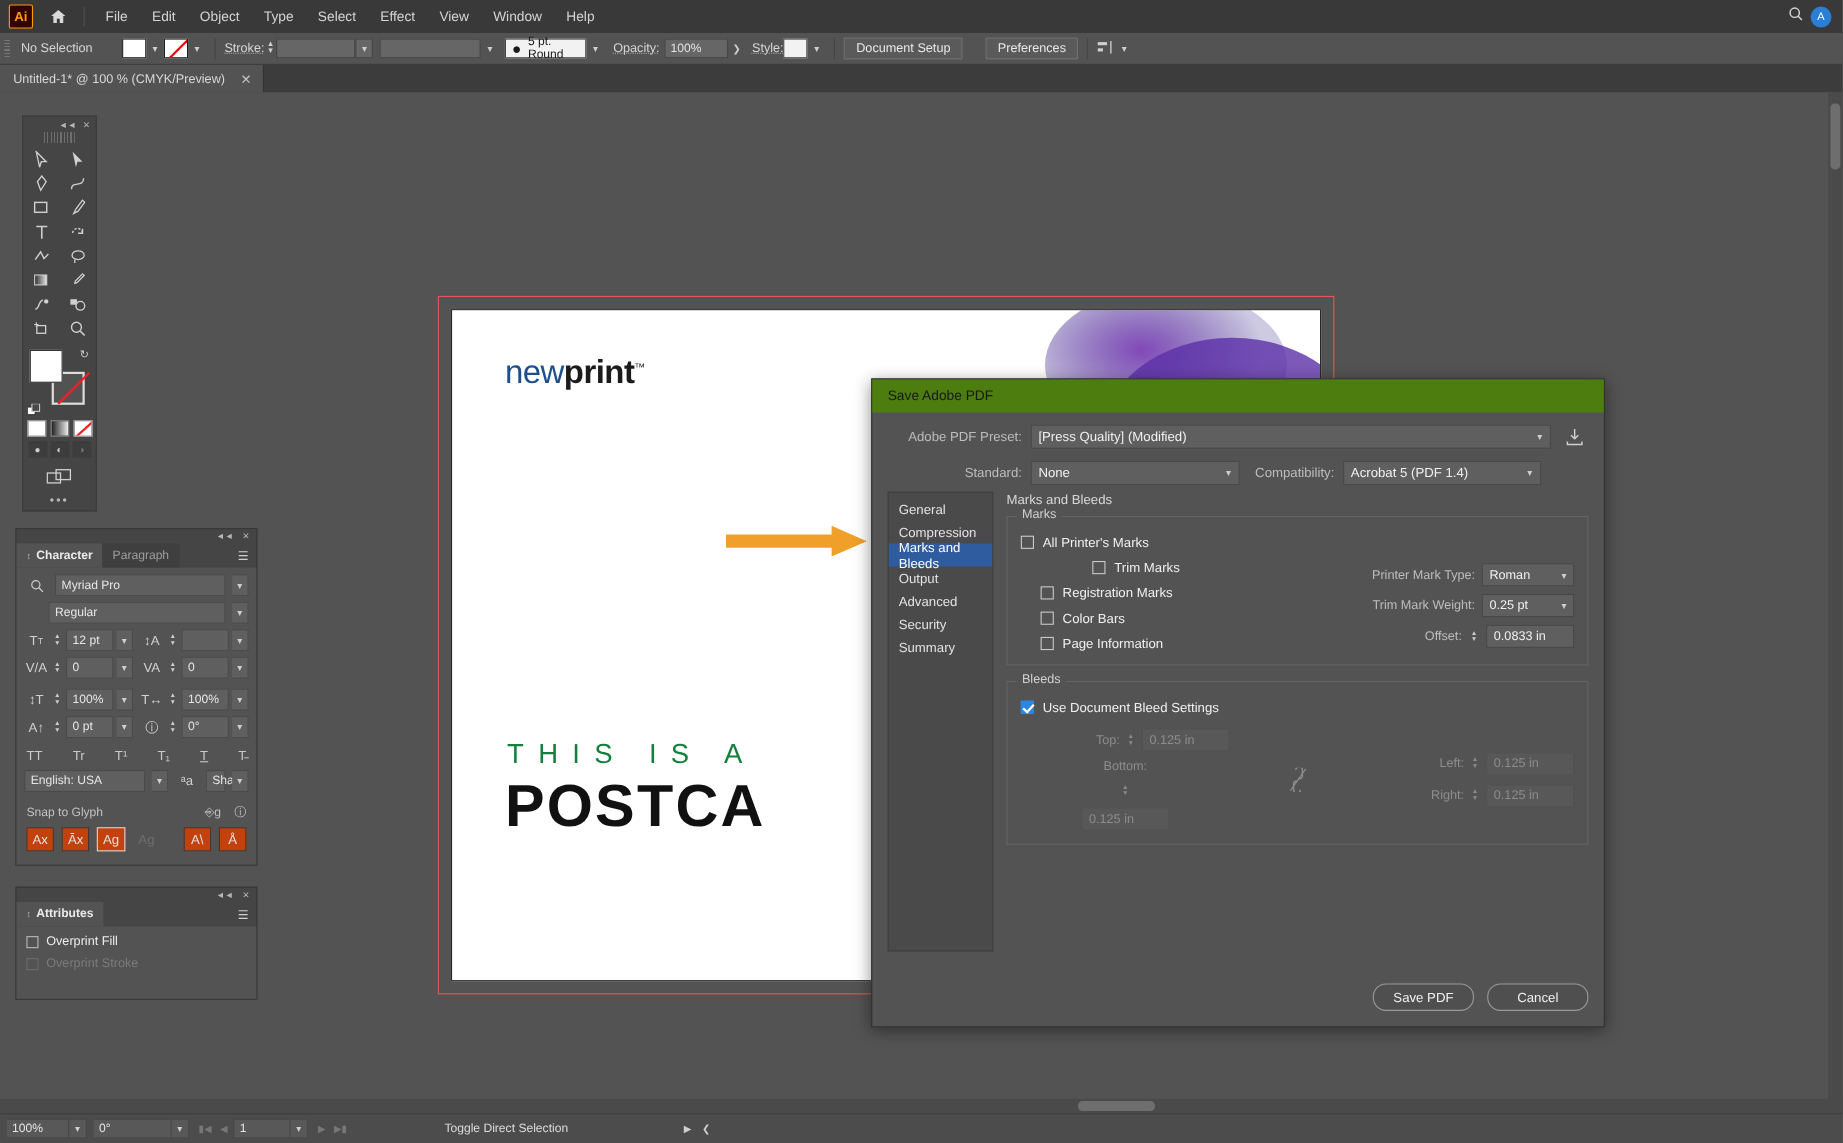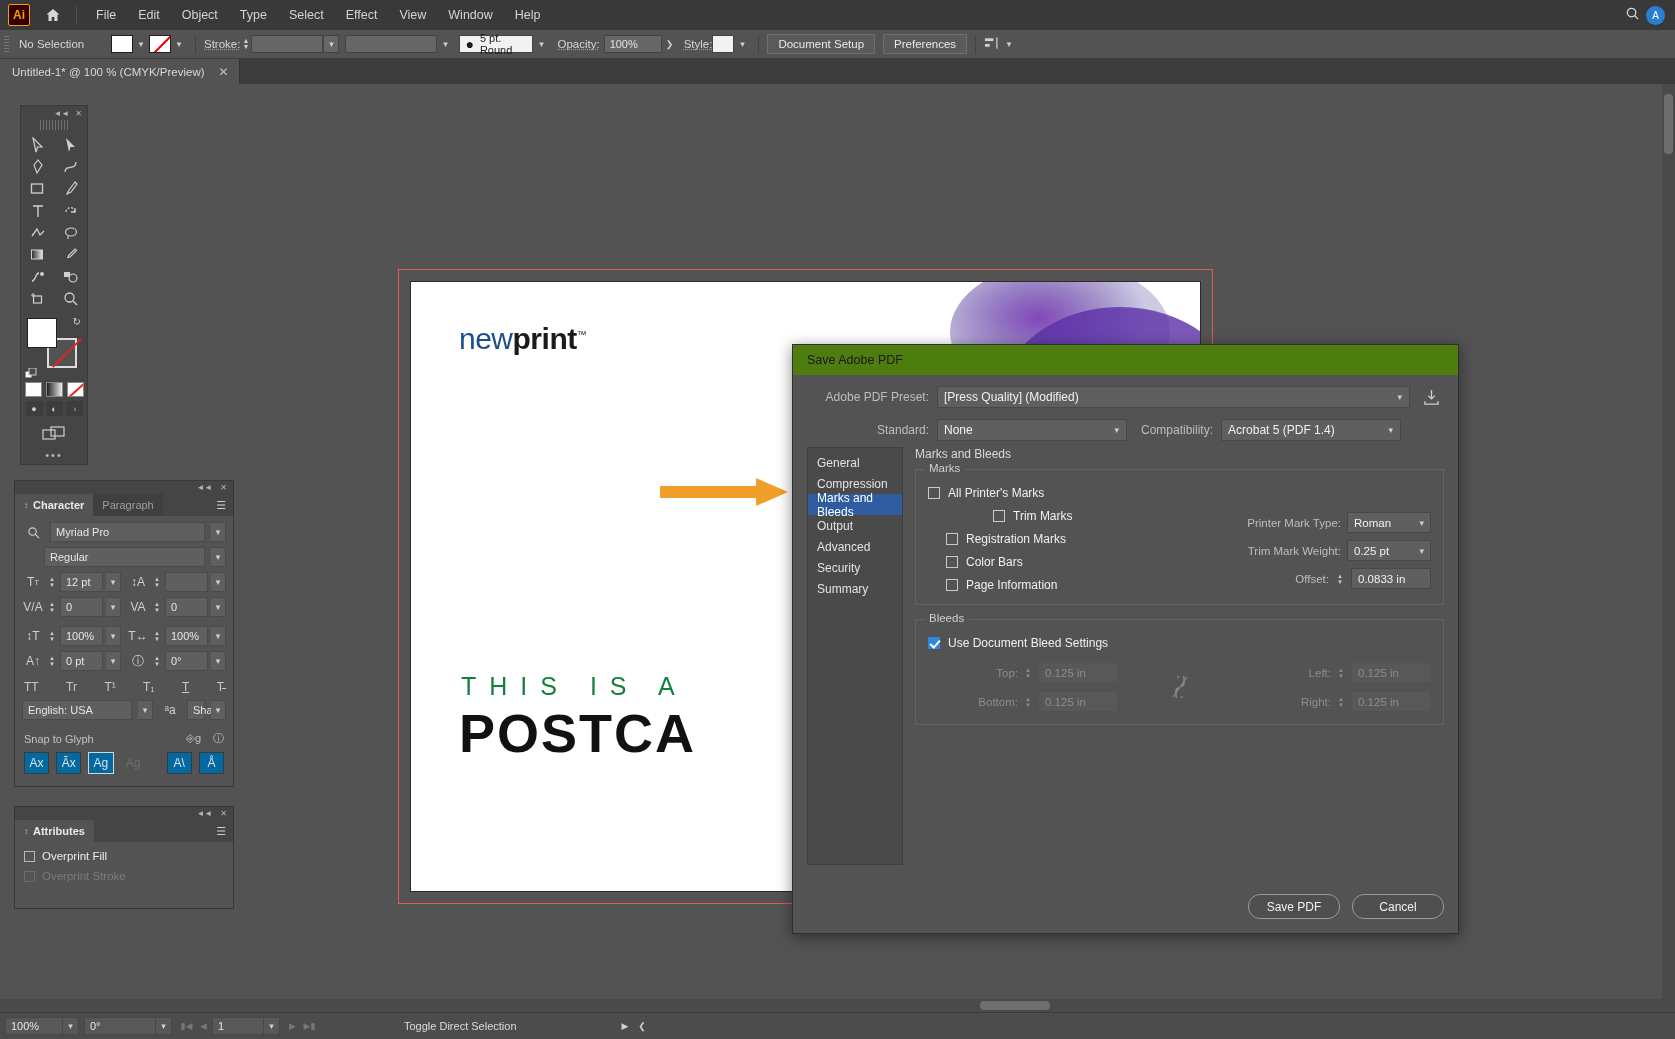--- a/index.html
+++ b/index.html
@@ -107,21 +107,21 @@
     background:#5f5f5f; border:1px solid #4a4a4a; height:20px; display:flex; align-items:center;
     padding:0 5px; color:#e6e6e6; font-size:11px; flex:1; min-width:0;
   }
   .caret { width:15px; height:20px; display:flex;align-items:center;justify-content:center;color:#cfcfcf;font-size:9px;background:#5f5f5f;border:1px solid #4a4a4a;border-left:none;}
   .icn { width:22px; height:20px; display:flex;align-items:center;justify-content:center;color:#d0d0d0;font-size:12px; }
   .stepper { width:10px;height:20px;display:flex;flex-direction:column;align-items:center;justify-content:center;color:#ccc;font-size:6px;line-height:6px;}
   .half { display:flex; align-items:center; gap:3px; width:50%; }
   .styrow { display:flex; justify-content:space-between; padding:4px 2px 6px; color:#c9c9c9; font-size:12px; }
   .snaprow { display:flex; align-items:center; justify-content:space-between; color:#c2c2c2; font-size:11px; padding:6px 2px 4px;}
   .glyphrow { display:flex; gap:7px; padding:2px 2px 4px; align-items:center; }
-  .gbtn { width:26px;height:22px;background:#0369a1;border:1px solid #3a3a3a;display:flex;align-items:center;justify-content:center;color:#e0e0e0;font-size:12px;}
+  .gbtn { width:26px;height:22px;background:#c2410c;border:1px solid #3a3a3a;display:flex;align-items:center;justify-content:center;color:#e0e0e0;font-size:12px;}
   .gbtn.sel { border:1px solid #d5d5d5; }
   .gbtn.dis { color:#6f6f6f; background:transparent; border-color:transparent;}
 
   
   .attrpanel { position:absolute; left:14px; top:722px; width:220px; background:#454545; border:1px solid #383838; }
   .attr-body { background:#535353; padding:8px 9px 18px; }
   .chkline { display:flex; align-items:center; gap:7px; margin-bottom:8px; font-size:11.5px; color:#ececec; }
   .chk { width:11px;height:11px;border:1px solid #b9b9b9; background:transparent; }
   .chkline.dis { color:#7b7b7b; }
   .chkline.dis .chk { border-color:#6c6c6c; }
@@ -260,21 +260,21 @@
   </div>
   <div class="mini-drop">▾</div>
   <div class="cb-label stroke-underline" style="margin-left:8px;">Opacity:</div>
   <div class="cb-field" style="width:58px;margin-left:4px;">100%</div>
   <div class="mini-drop">❯</div>
   <div class="cb-label stroke-underline" style="margin-left:6px;">Style:</div>
   <div class="cb-field white" style="width:22px;padding:0;"></div>
   <div class="mini-drop">▾</div>
   <div class="cb-sep"></div>
   <div class="cb-btn">Document Setup</div>
-  <div class="cb-btn" style="margin-left:8px;">Preferences</div>
+  <div class="cb-btn" style="margin-left:21px;">Preferences</div>
   <div class="cb-sep"></div>
   <div>
     <svg width="17" height="14" viewBox="0 0 18 14">
         <rect x="1" y="2" width="9" height="3" fill="#cfcfcf"></rect>
         <rect x="1" y="8" width="5" height="3" fill="#cfcfcf"></rect>
         <rect x="13" y="1" width="1.3" height="12" fill="#cfcfcf"></rect>
       </svg>
   </div>
   <div class="mini-drop">▾</div>
 </div>
@@ -741,21 +741,21 @@
           <div class="bleedgrid">
             <div class="bcol">
               <div class="brow">
                 <span class="lab-r dim">Top:</span>
                 <div class="stepper" style="height:21px;color:#8d8d8d;">
                     <span>▲</span>
                     <span>▼</span>
                   </div>
                 <div class="num-field dimf">0.125 in</div>
               </div>
-              <div class="brow" style="margin-bottom:0;">
+              <div class="brow" style="margin-bottom:0;flex-direction:column;">
                 <span class="lab-r dim">Bottom:</span>
                 <div class="stepper" style="height:21px;color:#8d8d8d;">
                     <span>▲</span>
                     <span>▼</span>
                   </div>
                 <div class="num-field dimf">0.125 in</div>
               </div>
             </div>
             <div class="link-ico">
               <svg width="16" height="22" viewBox="0 0 16 22">

